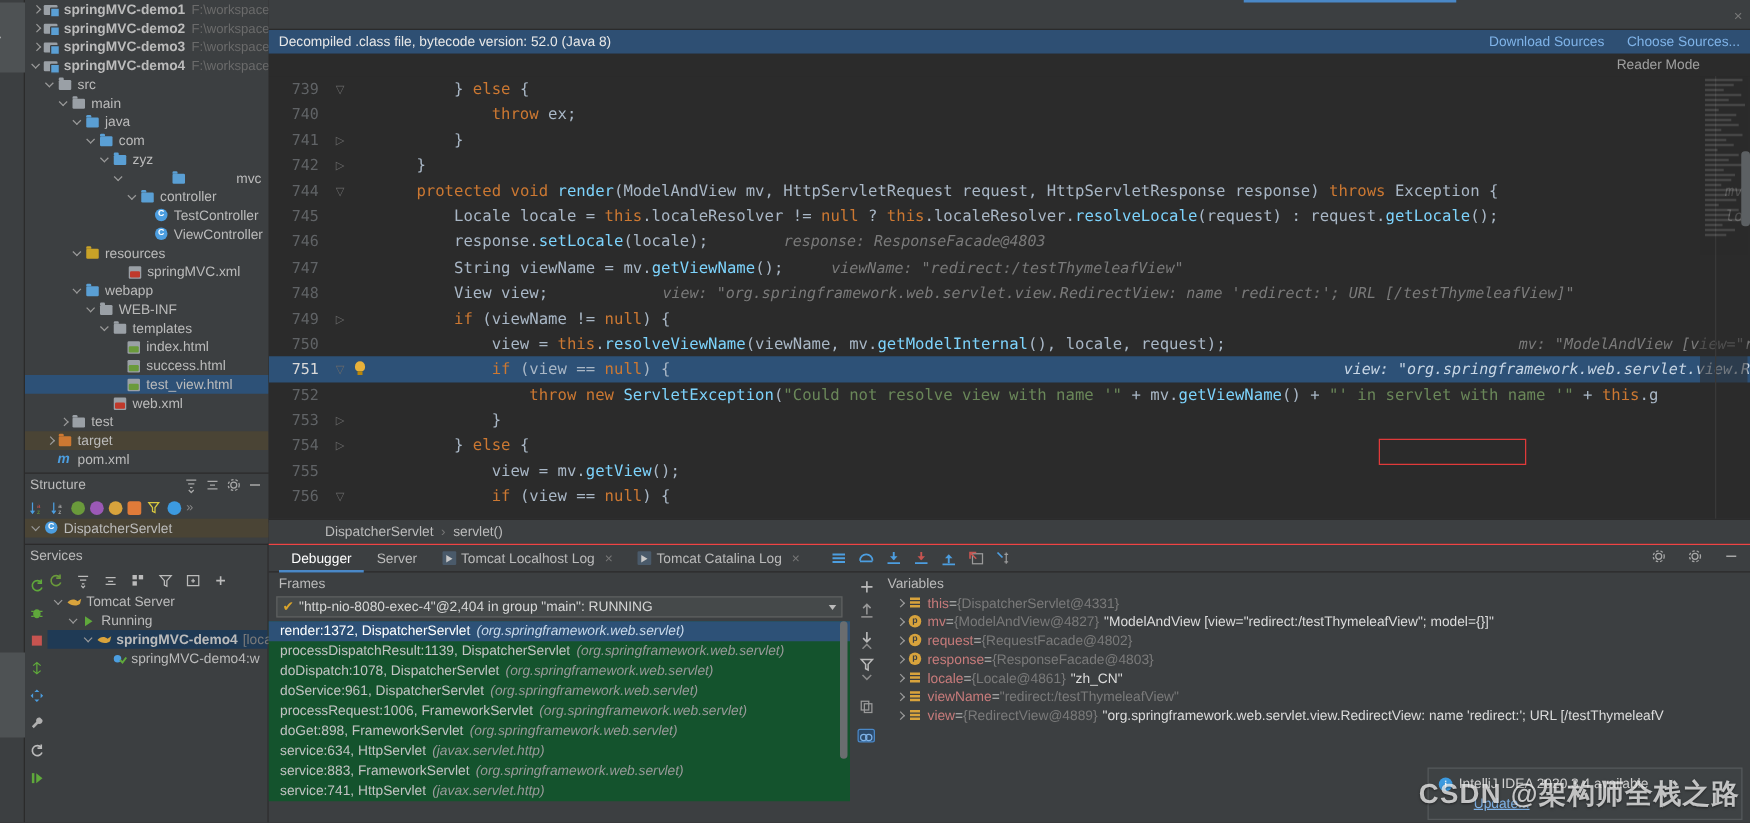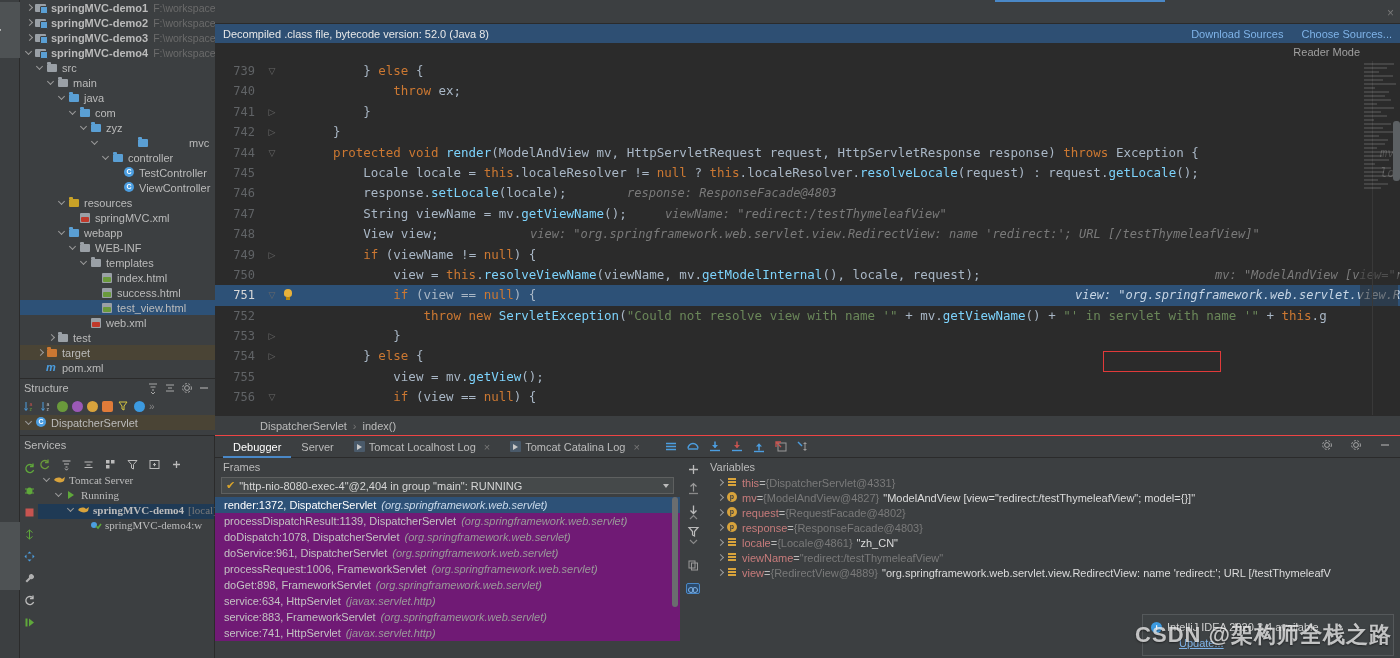--- a/index.html
+++ b/index.html
@@ -260,22 +260,22 @@
   }
   .svc-toolbar {
     display:flex; align-items:center; height:20px; padding-left:18px; gap:9px;
   }
   .svc-side {
     position:absolute; left:0; top:20px; width:18px; height:200px;
     display:flex; flex-direction:column; align-items:center; gap:9px; padding-top:6px;
   }
   .svc-tree { margin-left:18px; }
   .svc-row {
-    display:flex; align-items:flex-start; height:15px; padding-left:4px;
-    font-size:11px; color:#bbbbbb; white-space:nowrap;font-family:Liberation Serif, serif;
+    display:flex; align-items:center; height:15px; padding-left:4px;
+    font-size:11px; color:#bbbbbb; white-space:nowrap;
   }
   .svc-row.sel { background:#1f3a55; }
   .gray { color:#7a7a7a; }
 
   .debug-panel {
     position:absolute; left:215px; top:435px; width:1185px; height:223px;
     background:#3c3f41; border-top:1px solid #ef4444;
   }
   .debug-tabs {
     display:flex; align-items:center; height:22px; padding-left:8px; gap:0;
@@ -316,21 +316,21 @@
     border-top:4px solid #bbbbbb;
   }
   .frame-list { position:relative; }
   .frame-row {
     height:16px; line-height:16px; padding-left:9px; font-size:11px;
     white-space:nowrap; color:#c3c3c3; overflow:hidden;
   }
   .frame-row.sel { background:#2d5177; color:#ffffff; }
   .frame-row .pkg { font-style:italic; color:#9a9a9a; }
   .frame-row.sel .pkg { color:#c9d9ea; }
-  .frame-olive { background:#701a75; }
+  .frame-olive { background:#14532d; }
   .frames-scrollbar {
     position:absolute; right:2px; top:0; width:6px; height:110px;
     background:#6a6d6f; border-radius:3px;
   }
   .frame-side-btns {
     position:absolute; left:466px; top:23px; width:24px; height:200px;
     display:flex; flex-direction:column; align-items:center; gap:9px; padding-top:22px;
   }
 
   .vars-col {
@@ -489,21 +489,21 @@
         <div class="tree-row" style="padding-left: 92px;">
           <span class="arrow"></span>
           <span class="ico ico-class"></span>
           <span class="tree-label">ViewController</span>
         </div>
         <div class="tree-row" style="padding-left: 37px;">
           <span class="arrow open"></span>
           <span class="ico ico-res"></span>
           <span class="tree-label">resources</span>
         </div>
-        <div class="tree-row" style="padding-left: 48px;">
+        <div class="tree-row" style="padding-left: 48px; justify-content: center;">
           <span class="arrow"></span>
           <span class="ico ico-xml"></span>
           <span class="tree-label">springMVC.xml</span>
         </div>
         <div class="tree-row" style="padding-left: 37px;">
           <span class="arrow open"></span>
           <span class="ico ico-src"></span>
           <span class="tree-label">webapp</span>
         </div>
         <div class="tree-row" style="padding-left: 48px;">
@@ -689,21 +689,21 @@
           <i style="width:64%"></i>
           <i style="width:46%"></i>
       </div>
       <div class="right-scrollbar"></div>
     </div>
   </div>
 
   <div class="breadcrumbs">
     <span>DispatcherServlet</span>
     <span class="sepc">›</span>
-    <span>index()</span>
+    <span>servlet()</span>
   </div>
 
   <div class="services-panel">
     <div class="panel-head">
       <span>Services</span>
     </div>
     <div class="svc-toolbar">
       <span class="sbar-icon">
         <svg width="13" height="13" viewBox="0 0 13 13">
             <path d="M10 4a4 4 0 1 0 .6 4" stroke="#6a9a3b" fill="none" stroke-width="1.3"></path>

